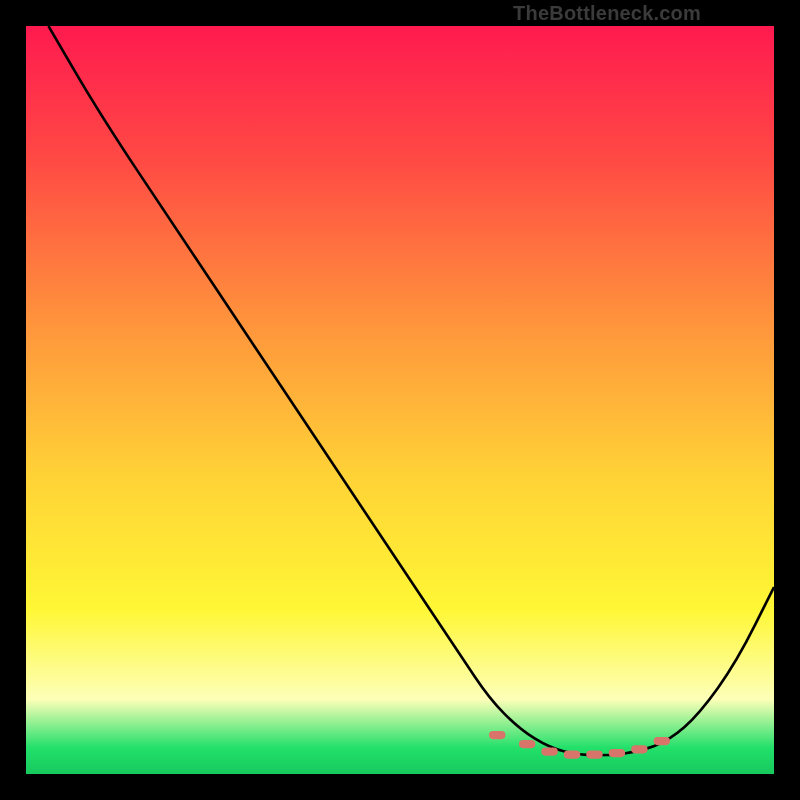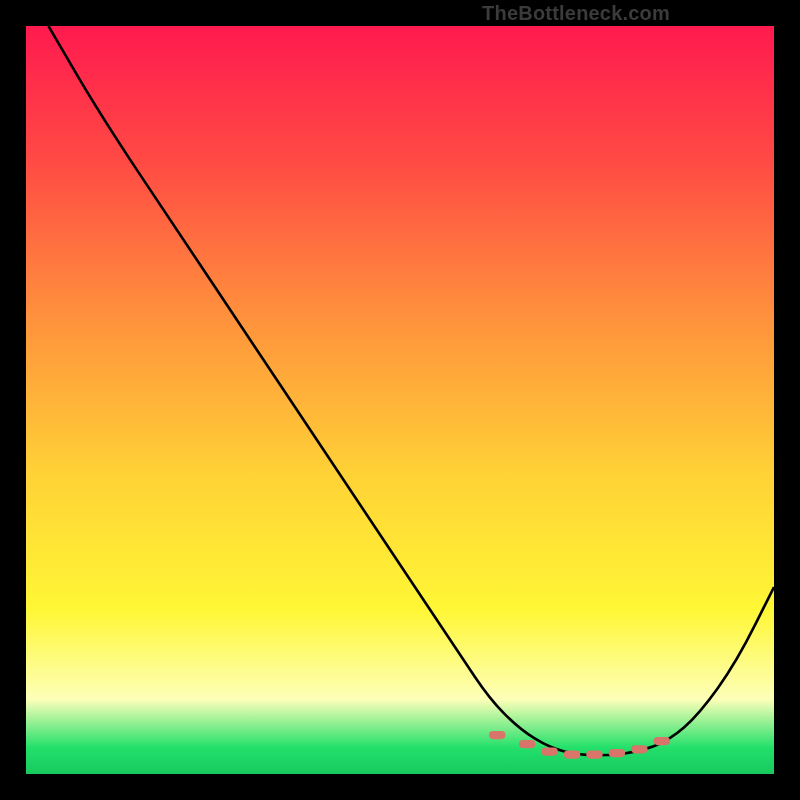--- a/index.html
+++ b/index.html
@@ -10,20 +10,21 @@
     background: #000;
     font-family: Arial, Helvetica, sans-serif;
     overflow: hidden;
   }
   .frame {
     position: absolute;
     left: 0;
     top: 0;
     width: 680px;
     height: 800px;
+    padding-left: 31px;
   }
   .watermark {
     position: absolute;
     top: 2px;
     right: 10px;
     color: #3b3b3b;
     font-size: 20px;
     font-weight: bold;
     letter-spacing: 0.2px;
     z-index: 50;

